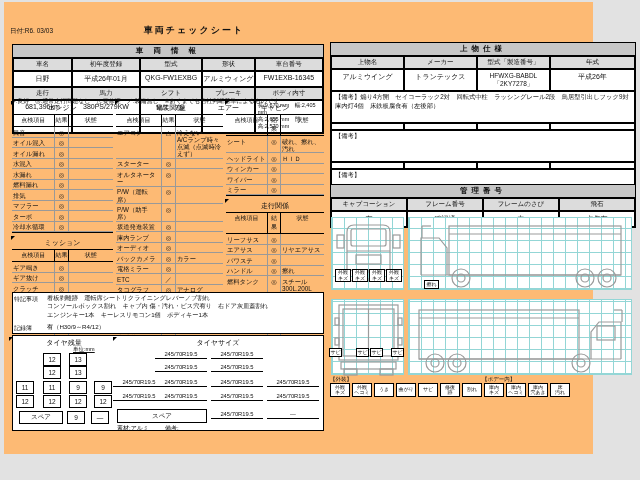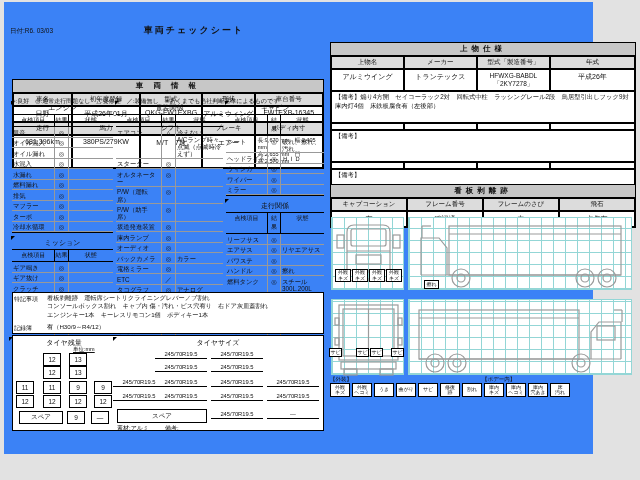--- a/index.html
+++ b/index.html
@@ -1,17 +1,17 @@
 <!DOCTYPE html>
 <html><head>
 <meta charset="utf-8">
 <style>
   html,body{margin:0;padding:0;}
   body{width:640px;height:480px;background:#e2e2e2;font-family:"Liberation Sans","DejaVu Sans",sans-serif;color:#111;position:relative;overflow:hidden;}
-  #sheet{position:absolute;left:4px;top:2px;width:589px;height:452px;background:#3b82f6;}
+  #sheet{position:absolute;left:4px;top:2px;width:589px;height:452px;background:#fdba74;}
   .abs{position:absolute;}
   
   .date{left:6px;top:25px;font-size:6.5px;}
   .sheet-title{left:100px;top:22px;width:180px;text-align:center;font-weight:bold;font-size:9px;letter-spacing:2px;}
   .ctrl-no{left:226px;top:21px;font-size:11px;font-weight:bold;letter-spacing:.5px;}
   
   .box{border:1.5px solid #000;background:#fff;box-sizing:border-box;}
   .titlebar{background:#c7c7c7;border-bottom:1px solid #000;font-size:7.5px;font-weight:bold;text-align:center;letter-spacing:4px;padding:1px 0;}
   .g5{display:grid;grid-template-columns:19% 22% 20% 17% 22%;}
   .g4{display:grid;grid-template-columns:24% 24% 24% 28%;}
@@ -63,21 +63,21 @@
   .lg-h{position:absolute;font-size:5.5px;}
 </style>
 </head>
 <body>
 
 <div id="sheet">
 
   <div class="abs date">日付:R6. 03/03</div>
   <div class="abs sheet-title">車両チェックシート</div>
 
-  <div class="abs box" style="left:8px;top:42px;width:312px;margin-top:35px;">
+  <div class="abs box" style="left:8px;top:42px;width:312px;">
     <div class="titlebar">車 両 情 報</div>
     <div class="g5">
       <div class="hd">車名</div>
       <div class="hd">初年度登録</div>
       <div class="hd">型式</div>
       <div class="hd">形状</div>
       <div class="hd">車台番号</div>
     </div>
     <div class="g5">
       <div class="vl">日野</div>
@@ -443,21 +443,21 @@
     <div class="g4 sep">
         <div></div>
         <div></div>
         <div></div>
         <div></div>
       </div>
     <div class="remark" style="height:20px;">【備考】</div>
   </div>
 
   <div class="abs box exterior">
-    <div class="titlebar">看板剥離跡</div>
+    <div class="titlebar">管理番号</div>
     <div class="g4e">
       <div class="hd">キャブコーション</div>
       <div class="hd">フレーム番号</div>
       <div class="hd">フレームのさび</div>
       <div class="hd">飛石</div>
     </div>
     <div class="g4e">
       <div class="vl">有</div>
       <div class="vl">確認済</div>
       <div class="vl">中</div>

